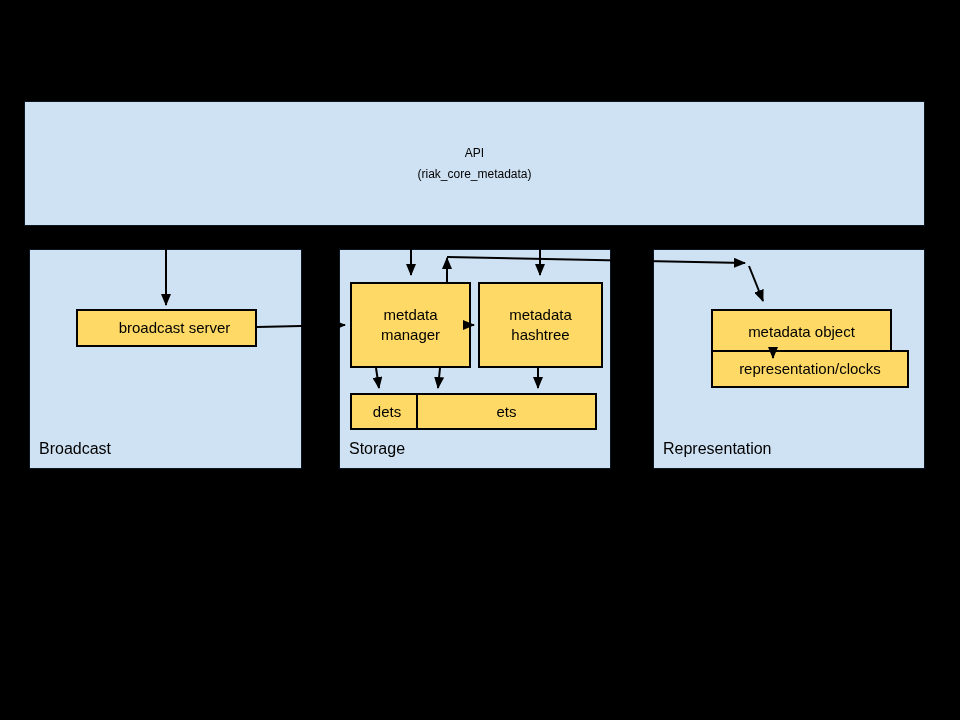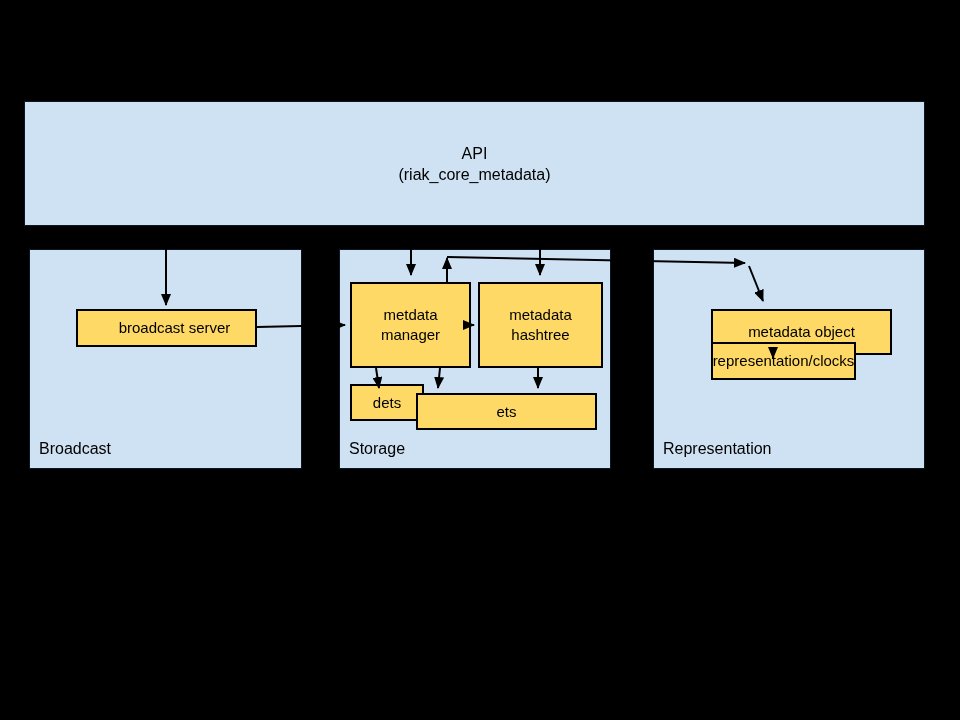--- a/index.html
+++ b/index.html
@@ -4,39 +4,39 @@
 <style>
   html,body{margin:0;padding:0;background:#000;}
   .stage{
     position:relative;width:960px;height:720px;background:#000;overflow:hidden;
     font-family:"Liberation Sans", sans-serif;color:#000;
   }
   .panel{
     position:absolute;background:#cfe2f3;border:1.5px solid #0d1522;box-sizing:border-box;
   }
   #p-api{left:24px;top:101px;width:901px;height:125px;display:flex;align-items:center;justify-content:center;}
-  .api-text{text-align:center;font-size:16px;line-height:21px;}
+  .api-text{text-align:center;font-size:12px;line-height:21px;}
   #p-broadcast{left:29px;top:249px;width:273px;height:220px;}
   #p-storage{left:339px;top:249px;width:272px;height:220px;}
   #p-representation{left:653px;top:249px;width:272px;height:220px;}
   .panel-label{
     position:absolute;left:9px;bottom:8px;font-size:16px;line-height:22px;color:#000;
   }
   .node{
     position:absolute;background:#ffd966;border:2px solid #000;box-sizing:border-box;
     display:flex;align-items:center;justify-content:center;text-align:center;
     font-size:15px;line-height:20px;
   }
   #n-broadcast-server{left:76px;top:309px;width:181px;height:38px;padding-left:16px;}
   #n-metadata-manager{left:350px;top:282px;width:121px;height:86px;padding:0 4px;}
   #n-metadata-hashtree{left:478px;top:282px;width:125px;height:86px;padding:0 13px;}
-  #n-dets{left:350px;top:384px;width:74px;height:37px;}
+  #n-dets{left:350px;top:393px;width:74px;height:37px;}
   #n-ets{left:416px;top:393px;width:181px;height:37px;}
   #n-metadata-object{left:711px;top:309px;width:181px;height:46px;}
-  #n-representation-clocks{left:711px;top:342px;width:145px;height:38px;}
+  #n-representation-clocks{left:711px;top:350px;width:198px;height:38px;}
   svg.arrows{position:absolute;left:0;top:0;width:960px;height:720px;pointer-events:none;}
   svg.arrows path.edge{stroke:#000;stroke-width:2;fill:none;}
 </style>
 </head>
 <body>
 
 <div class="stage">
 
   <div class="panel" id="p-api">
     <div class="api-text">

